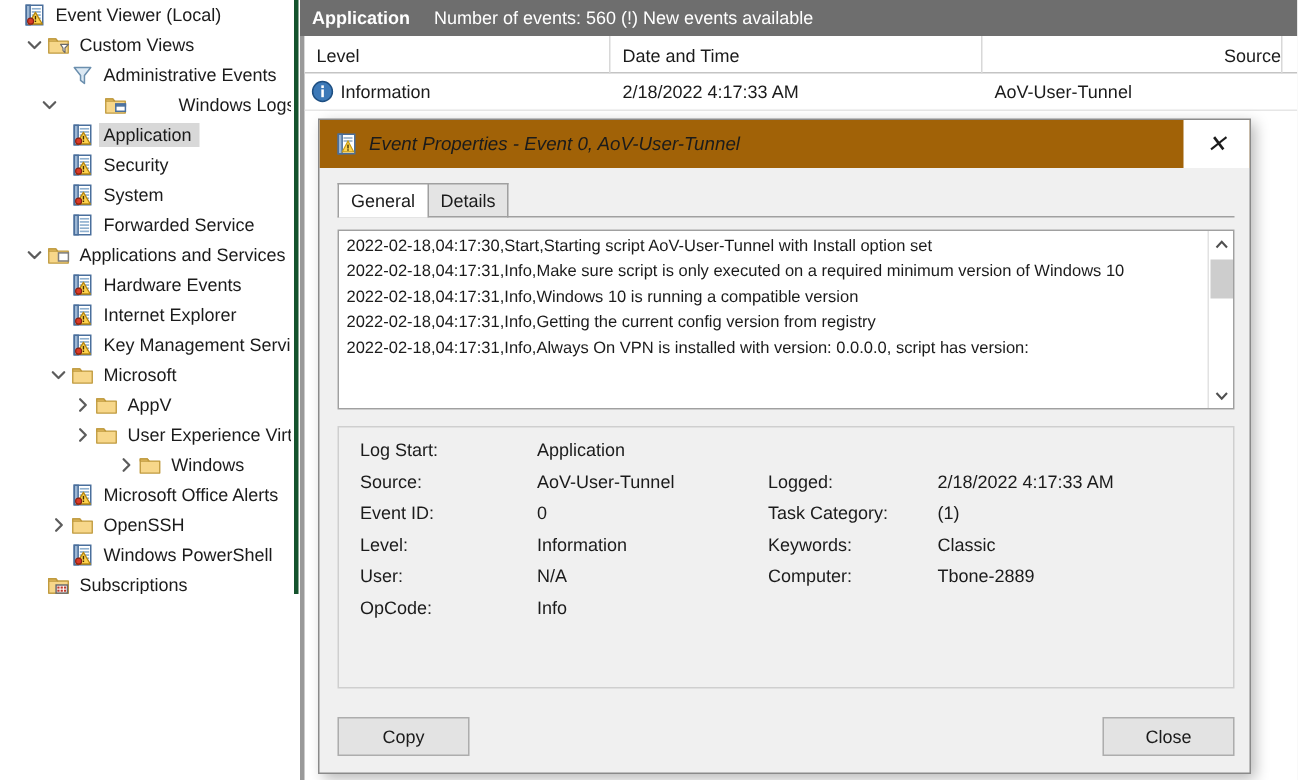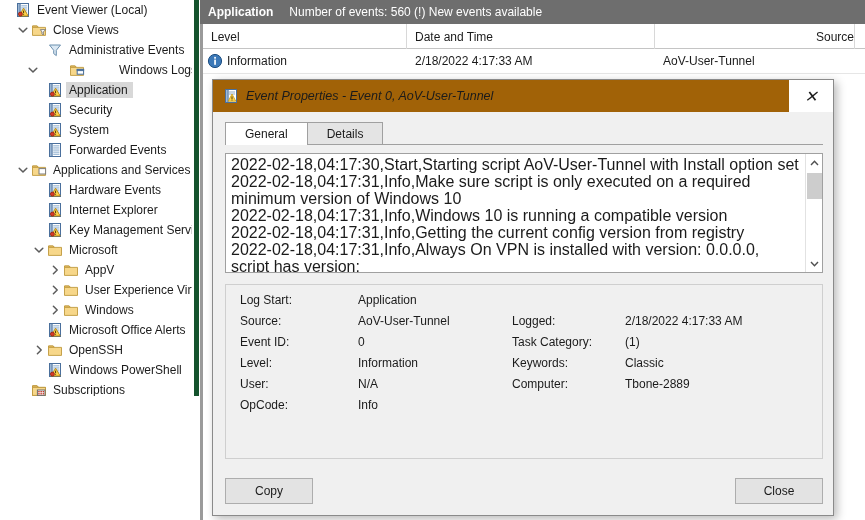--- a/index.html
+++ b/index.html
@@ -21,21 +21,21 @@
     overflow: hidden;
   }
 
   
   #tree-pane {
     position: absolute;
     left: 0; top: 0;
     width: 199px;
     height: 396px;
     background: #ffffff;
-    border-right: 5px solid #14532d;
+    border-right: 3px solid #14532d;
     overflow: hidden;
     box-sizing: border-box;
   }
   .tree-row {
     display: flex;
     align-items: center;
     height: 20px;
     white-space: nowrap;
     font-size: 12px;
     color: #1b1b1b;
@@ -207,21 +207,21 @@
     height: 23px;
     margin-top: 10px;
     padding-left: 12px;
     box-sizing: border-box;
   }
   .tab {
     display: inline-flex;
     align-items: center;
     justify-content: center;
     height: 23px;
-    padding: 0 19px;
+    padding: 0 8px;
     font-size: 12px;
     color: #1b1b1b;
     box-sizing: border-box;
     border: 1px solid #a0a0a0;
     border-bottom: none;
     background: #e4e4e4;
     vertical-align: bottom;
     margin-right: -1px;
   }
   .tab.active {
@@ -247,21 +247,21 @@
     height: 120px;
     background: #ffffff;
     border: 1px solid #a0a0a0;
     box-sizing: border-box;
     overflow: hidden;
     display: flex;
   }
   #logtext {
     flex: 1;
     padding: 2px 4px 0 5px;
-    font-size: 16px;
+    font-size: 11px;
     line-height: 17px;
     color: #1b1b1b;
     overflow: hidden;
     box-sizing: border-box;
   }
   #logtext .ln { white-space: normal; }
   #log-scroll {
     width: 17px;
     min-width: 17px;
     background: #ffffff;
@@ -368,21 +368,21 @@
             <polyline fill="none" stroke="#5c5c5c" stroke-width="1.5" stroke-linecap="round" stroke-linejoin="round" points="1.2,3.2 5,7 8.8,3.2"></polyline>
           </svg>
         </span>
         <span class="ico">
           <svg width="16" height="16" viewBox="0 0 16 16">
             <polygon points="1.5,4 6.2,4 7.4,5.4 14.5,5.4 14.5,13.4 1.5,13.4" fill="#f7d78a" stroke="#c09a3e" stroke-width="0.9" stroke-linejoin="round"></polygon>
             <polygon points="1.5,4 6.2,4 7.4,5.4 1.5,5.4" fill="#ecc46a" stroke="#c09a3e" stroke-width="0.9" stroke-linejoin="round"></polygon>
             <polygon points="9.4,7.6 14.6,7.6 12.3,10.0 12.3,13.0 11.0,11.7 11.0,10.0" fill="#ffffff" stroke="#6b6b6b" stroke-width="0.8" stroke-linejoin="round"></polygon>
           </svg>
         </span>
-        <span class="tree-label">Close Views</span>
+        <span class="tree-label">Custom Views</span>
       </div>
       <div class="tree-row" style="padding-left: 32px;">
         <span class="chev"></span>
         <span class="ico">
           <svg width="16" height="16" viewBox="0 0 16 16">
             <polygon points="2.5,3 13.5,3 9.3,8.3 9.3,13.6 6.7,11.6 6.7,8.3" fill="#dbe8f3" stroke="#6b8fae" stroke-width="1" stroke-linejoin="round"></polygon>
           </svg>
         </span>
         <span class="tree-label">Administrative Events</span>
       </div>
@@ -465,21 +465,21 @@
           <svg width="16" height="16" viewBox="0 0 16 16">
             <rect x="2.5" y="1.5" width="11" height="13" fill="#ffffff" stroke="#4a6f9c" stroke-width="1"></rect>
             <rect x="2.5" y="1.5" width="2.6" height="13" fill="#9db7d4" stroke="#4a6f9c" stroke-width="1"></rect>
             <rect x="6.2" y="3.3" width="6.2" height="1.1" fill="#8fb0cf"></rect>
             <rect x="6.2" y="5.4" width="6.2" height="1.1" fill="#8fb0cf"></rect>
             <rect x="6.2" y="7.5" width="6.2" height="1.1" fill="#8fb0cf"></rect>
             <rect x="6.2" y="9.600000000000001" width="6.2" height="1.1" fill="#8fb0cf"></rect>
             <rect x="6.2" y="11.7" width="6.2" height="1.1" fill="#8fb0cf"></rect>
           </svg>
         </span>
-        <span class="tree-label">Forwarded Events</span>
+        <span class="tree-label">Forwarded Service</span>
       </div>
       <div class="tree-row" style="padding-left: 16px;">
         <span class="chev">
           <svg width="10" height="10" viewBox="0 0 10 10">
             <polyline fill="none" stroke="#5c5c5c" stroke-width="1.5" stroke-linecap="round" stroke-linejoin="round" points="1.2,3.2 5,7 8.8,3.2"></polyline>
           </svg>
         </span>
         <span class="ico">
           <svg width="16" height="16" viewBox="0 0 16 16">
             <polygon points="1.5,4 6.2,4 7.4,5.4 14.5,5.4 14.5,13.4 1.5,13.4" fill="#f7d78a" stroke="#c09a3e" stroke-width="0.9" stroke-linejoin="round"></polygon>
@@ -581,21 +581,21 @@
           </svg>
         </span>
         <span class="ico">
           <svg width="16" height="16" viewBox="0 0 16 16">
             <polygon points="1.5,4 6.2,4 7.4,5.4 14.5,5.4 14.5,13.4 1.5,13.4" fill="#f7d78a" stroke="#c09a3e" stroke-width="0.9" stroke-linejoin="round"></polygon>
             <polygon points="1.5,4 6.2,4 7.4,5.4 1.5,5.4" fill="#ecc46a" stroke="#c09a3e" stroke-width="0.9" stroke-linejoin="round"></polygon>
           </svg>
         </span>
         <span class="tree-label">User Experience Virtu</span>
       </div>
-      <div class="tree-row" style="padding-left: 48px;">
+      <div class="tree-row" style="padding-left: 48px; justify-content: center;">
         <span class="chev">
           <svg width="10" height="10" viewBox="0 0 10 10">
             <polyline fill="none" stroke="#5c5c5c" stroke-width="1.5" stroke-linecap="round" stroke-linejoin="round" points="3.4,1.2 7.2,5 3.4,8.8"></polyline>
           </svg>
         </span>
         <span class="ico">
           <svg width="16" height="16" viewBox="0 0 16 16">
             <polygon points="1.5,4 6.2,4 7.4,5.4 14.5,5.4 14.5,13.4 1.5,13.4" fill="#f7d78a" stroke="#c09a3e" stroke-width="0.9" stroke-linejoin="round"></polygon>
             <polygon points="1.5,4 6.2,4 7.4,5.4 1.5,5.4" fill="#ecc46a" stroke="#c09a3e" stroke-width="0.9" stroke-linejoin="round"></polygon>
           </svg>

